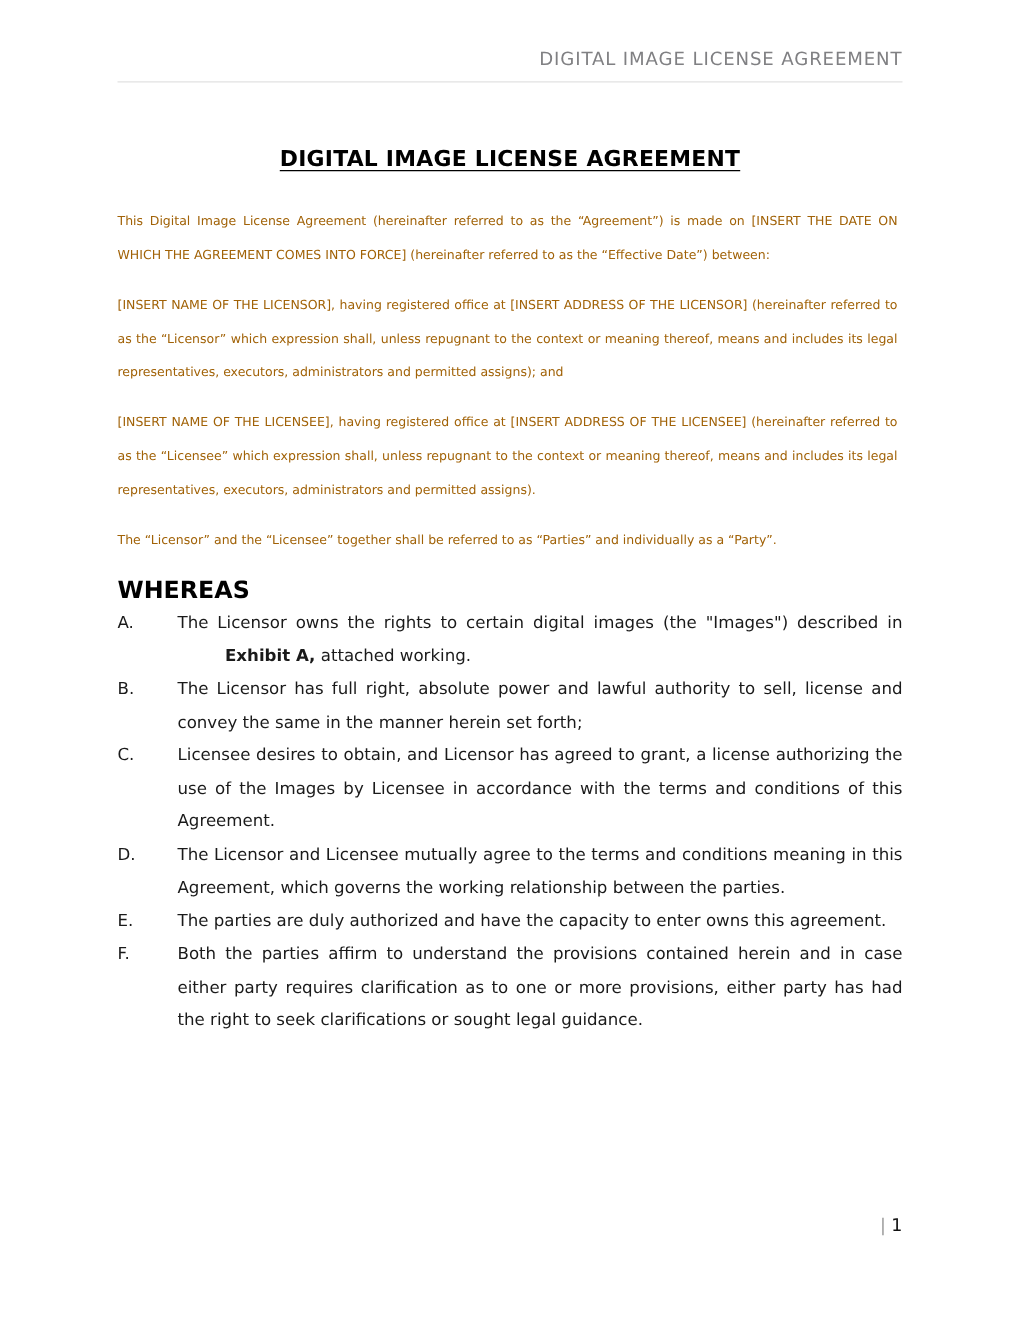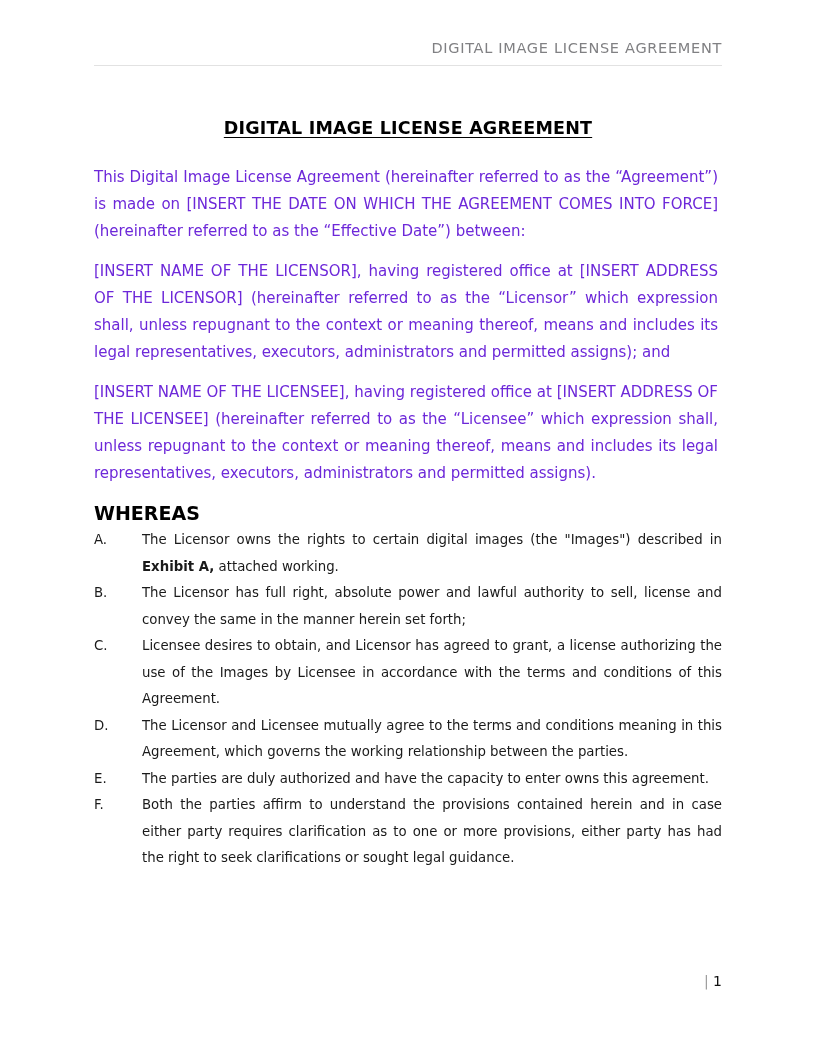--- a/index.html
+++ b/index.html
@@ -55,25 +55,25 @@
     font-size: 17.5px;
     font-weight: bold;
     text-decoration: underline;
     text-underline-offset: 3px;
     letter-spacing: 0.2px;
     margin: 0 0 26px 0;
     color: #000;
   }
 
   p.para {
-    font-size: 15px;
+    font-size: 10px;
     line-height: 27px;
     text-align: justify;
     margin: 0 4px 13px 0;
-    color: #6d28d9;
+    color: #a16207;
     hyphens: none;
   }
 
   .whereas-heading {
     font-size: 19px;
     font-weight: bold;
     line-height: 27px;
     margin: 10px 0 0 0;
     color: #000;
   }
@@ -98,21 +98,21 @@
     top: 0;
     width: 40px;
     text-align: left;
     font-size: 13.3px;
     line-height: 26.5px;
     color: #1a1a1a;
   }
   ol.lettered li .li-text {
     display: block;
   }
-  .b { font-weight: bold; }
+  .b { font-weight: bold; margin-left: 38px; }
 
   
   .footer {
     position: absolute;
     left: 94px;
     top: 972px;
     width: 628px;
     text-align: right;
     font-size: 14px;
     line-height: 18px;
@@ -137,20 +137,21 @@
   <div class="content">
 
     <h1 class="doc-title">DIGITAL IMAGE LICENSE AGREEMENT</h1>
 
     <p class="para">This Digital Image License Agreement (hereinafter referred to as the “Agreement”) is made on [INSERT THE DATE ON WHICH THE AGREEMENT COMES INTO FORCE] (hereinafter referred to as the “Effective Date”) between:</p>
 
     <p class="para">[INSERT NAME OF THE LICENSOR], having registered office at [INSERT ADDRESS OF THE LICENSOR] (hereinafter referred to as the “Licensor” which expression shall, unless repugnant to the context or meaning thereof, means and includes its legal representatives, executors, administrators and permitted assigns); and</p>
 
     <p class="para">[INSERT NAME OF THE LICENSEE], having registered office at [INSERT ADDRESS OF THE LICENSEE] (hereinafter referred to as the “Licensee” which expression shall, unless repugnant to the context or meaning thereof, means and includes its legal representatives, executors, administrators and permitted assigns).</p>
 
+    <p class="para">The “Licensor” and the “Licensee” together shall be referred to as “Parties” and individually as a “Party”.</p>
 
     <div class="whereas-heading">WHEREAS</div>
 
     <ol class="lettered">
       <li>
         <span class="marker">A.</span>
         <span class="li-text"><span>The Licensor owns the rights to certain digital images (the "Images") described in </span><span class="b">Exhibit A,</span><span> attached working.</span></span>
       </li>
 
       <li>

